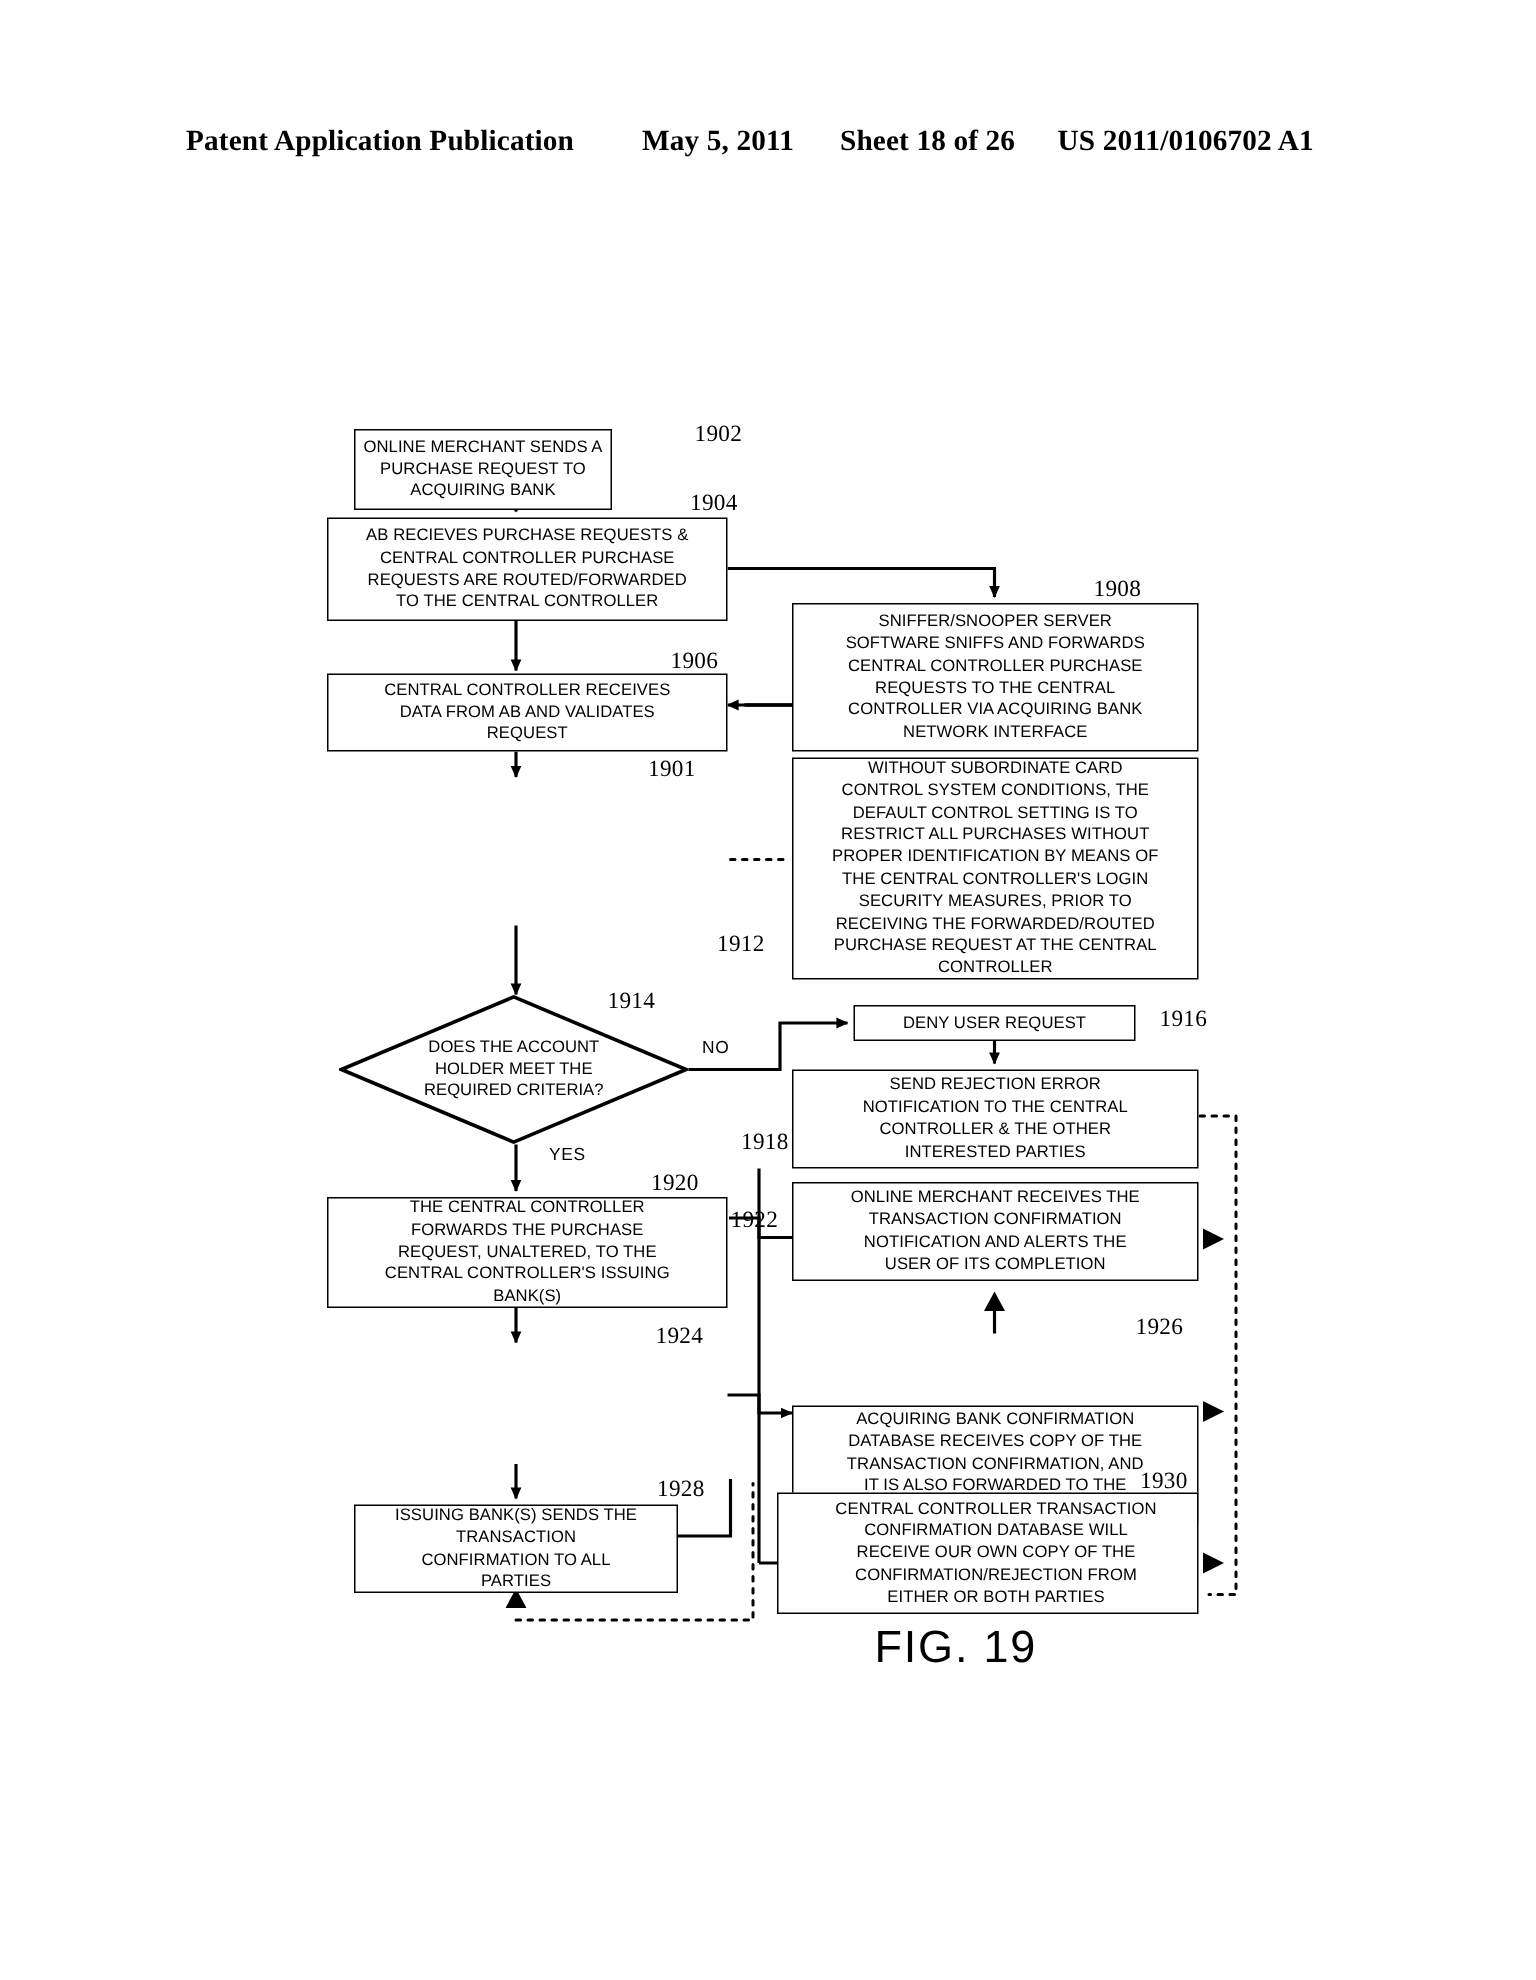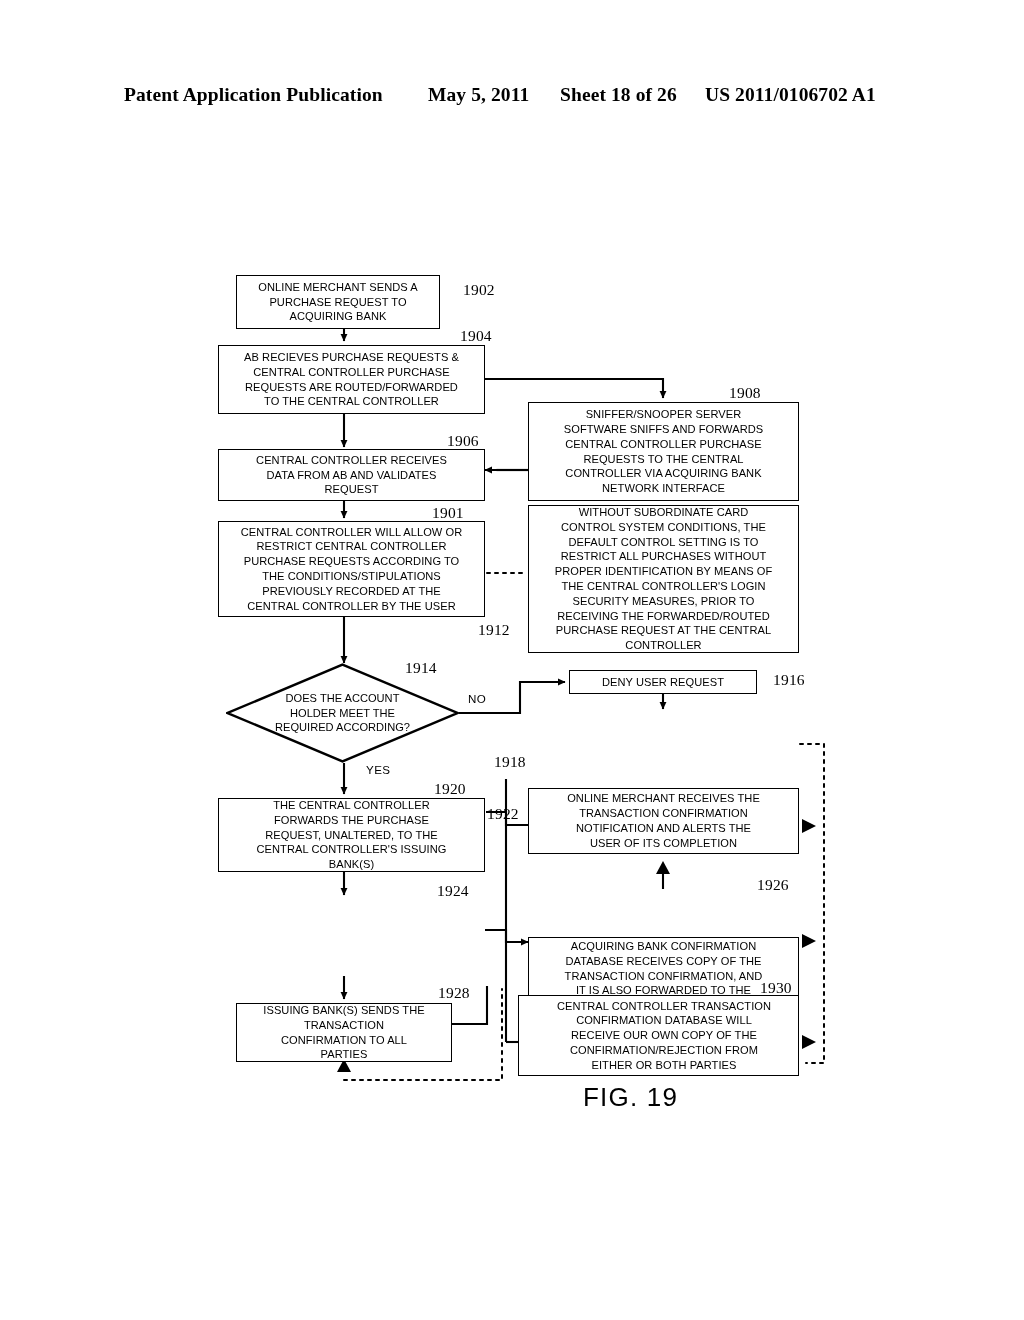--- a/index.html
+++ b/index.html
@@ -104,21 +104,21 @@
   .branch-label {
     position: absolute;
     font-size: 11.6px;
     letter-spacing: 0.4px;
     white-space: nowrap;
   }
 
   
   .fig-caption {
     position: absolute;
-    font-size: 26px;
+    font-size: 30px;
     letter-spacing: 1.2px;
     white-space: nowrap;
   }
 </style>
 </head>
 <body>
 
 <div class="page-header">
   <span class="hdr-pub">Patent Application Publication</span>
   <span class="hdr-date">May 5, 2011</span>
@@ -188,21 +188,21 @@
       <path d="M802,934 L816,941 L802,948 z"></path>
       <path d="M802,1035 L816,1042 L802,1049 z"></path>
     </g>
 
     <g fill="#000">
       <path d="M337,1072 L351,1072 L344,1059 z"></path>
       <path d="M656,874 L670,874 L663,861 z"></path>
     </g>
   </svg>
 
-  <div class="node" style="left:236px; top:275px; width:204px; height:54px;">
+  <div class="node" style="left:236px; top:286px; width:172px; height:54px;">
     <span class="txt">ONLINE MERCHANT SENDS A
 PURCHASE REQUEST TO
 ACQUIRING BANK</span>
   </div>
   <div class="ref" style="left:463px; top:281px;">1902</div>
 
   <div class="node" style="left:218px; top:345px; width:267px; height:69px;">
     <span class="txt">AB RECIEVES PURCHASE REQUESTS &amp;
 CENTRAL CONTROLLER PURCHASE
 REQUESTS ARE ROUTED/FORWARDED
@@ -220,28 +220,20 @@
   <div class="node" style="left:528px; top:402px; width:271px; height:99px;">
     <span class="txt">SNIFFER/SNOOPER SERVER
 SOFTWARE SNIFFS AND FORWARDS
 CENTRAL CONTROLLER PURCHASE
 REQUESTS TO THE CENTRAL
 CONTROLLER VIA ACQUIRING BANK
 NETWORK INTERFACE</span>
   </div>
   <div class="ref" style="left:729px; top:384px;">1908</div>
 
-  <div class="node" style="left:218px; top:521px; width:267px; height:96px;">
-    <span class="txt">CENTRAL CONTROLLER WILL ALLOW OR
-RESTRICT CENTRAL CONTROLLER
-PURCHASE REQUESTS ACCORDING TO
-THE CONDITIONS/STIPULATIONS
-PREVIOUSLY RECORDED AT THE
-CENTRAL CONTROLLER BY THE USER</span>
-  </div>
   <div class="ref" style="left:432px; top:504px;">1901</div>
 
   <div class="node" style="left:528px; top:505px; width:271px; height:148px;">
     <span class="txt">WITHOUT SUBORDINATE CARD
 CONTROL SYSTEM CONDITIONS, THE
 DEFAULT CONTROL SETTING IS TO
 RESTRICT ALL PURCHASES WITHOUT
 PROPER IDENTIFICATION BY MEANS OF
 THE CENTRAL CONTROLLER'S LOGIN
 SECURITY MEASURES, PRIOR TO
@@ -250,31 +242,37 @@
 CONTROLLER</span>
   </div>
   <div class="ref" style="left:478px; top:621px;">1912</div>
 
   <div class="decision" style="left:226px; top:663px; width:233px; height:100px;">
     <svg class="dia-svg" viewBox="0 0 233 100" preserveAspectRatio="none">
       <polygon points="116.5,1.6 231.4,50 116.5,98.4 1.6,50" fill="#fff" stroke="#000" stroke-width="2.4" vector-effect="non-scaling-stroke"></polygon>
     </svg>
     <span class="txt">DOES THE ACCOUNT
 HOLDER MEET THE
-REQUIRED ACCORDING?</span>
+REQUIRED CRITERIA?</span>
   </div>
   <div class="ref" style="left:405px; top:659px;">1914</div>
   <div class="branch-label" style="left:468px; top:692px;">NO</div>
   <div class="branch-label" style="left:366px; top:763px;">YES</div>
 
   <div class="node" style="left:569px; top:670px; width:188px; height:24px;">
     <span class="txt">DENY USER REQUEST</span>
   </div>
   <div class="ref" style="left:773px; top:671px;">1916</div>
 
+  <div class="node" style="left:528px; top:713px; width:271px; height:66px;">
+    <span class="txt">SEND REJECTION ERROR
+NOTIFICATION TO THE CENTRAL
+CONTROLLER &amp; THE OTHER
+INTERESTED PARTIES</span>
+  </div>
   <div class="ref" style="left:494px; top:753px;">1918</div>
 
   <div class="node" style="left:218px; top:798px; width:267px; height:74px;">
     <span class="txt">THE CENTRAL CONTROLLER
 FORWARDS THE PURCHASE
 REQUEST, UNALTERED, TO THE
 CENTRAL CONTROLLER'S ISSUING
 BANK(S)</span>
   </div>
   <div class="ref" style="left:434px; top:780px;">1920</div>

